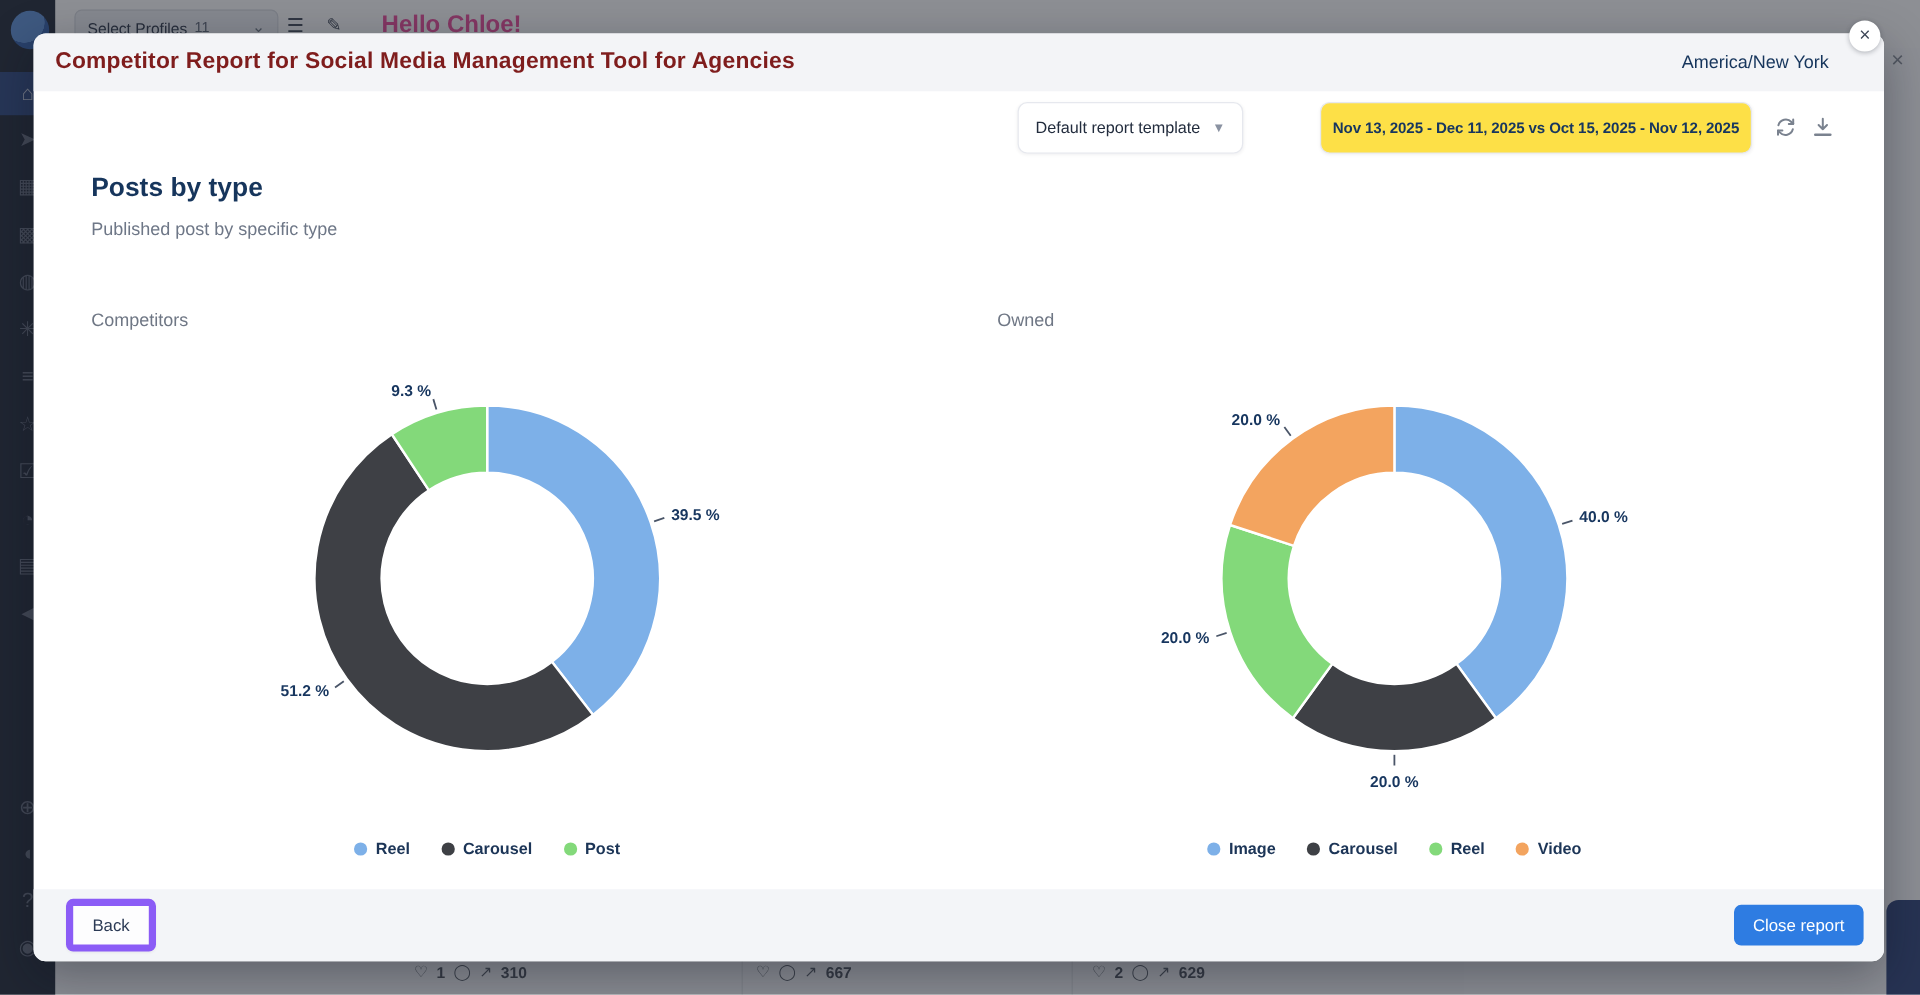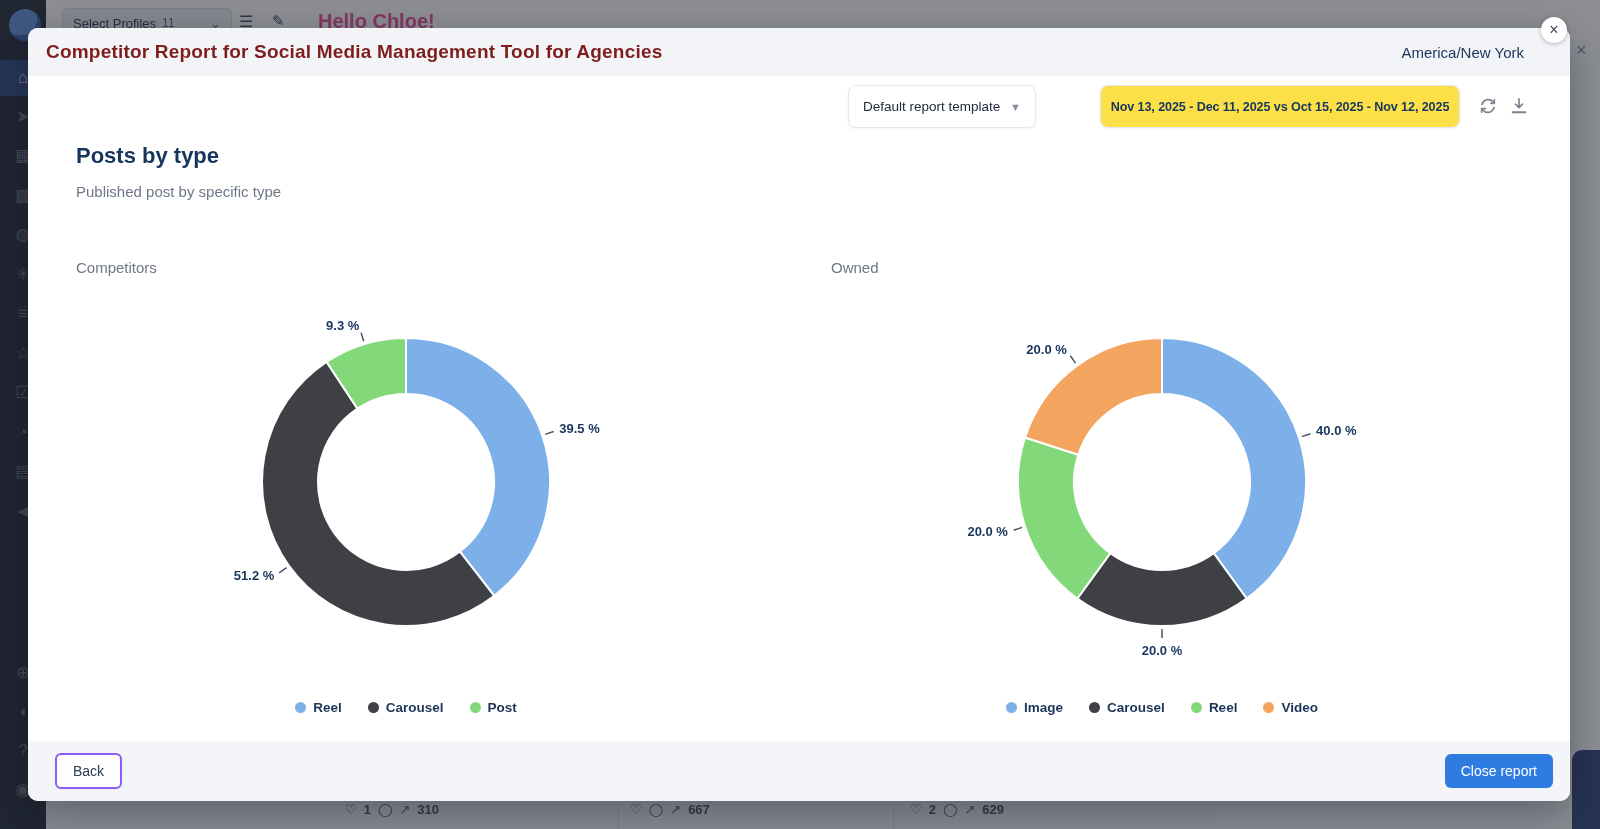--- a/index.html
+++ b/index.html
@@ -68,21 +68,21 @@
   .chart.c2 { left:788px; }
   .chart svg { overflow:visible; display:block; }
   .chart text { font-family:"Liberation Sans","DejaVu Sans",sans-serif; font-size:13px; font-weight:700; fill:#17365f; }
   .legend { position:absolute; left:0; top:342px; width:100%; display:flex; justify-content:center; gap:26px;margin-top:33px; }
   .legend-item { display:flex; align-items:center; gap:7px; cursor:pointer; }
   .legend-dot { width:11px; height:11px; border-radius:50%; }
   .legend-label { font-size:13.5px; font-weight:700; color:#1c3557; }
 
   .modal footer { position:absolute; left:0; bottom:0; width:100%; height:60px; background:#f3f5f8; border-radius:0 0 10px 10px;
                   display:flex; align-items:center; justify-content:space-between; padding:0 17px 0 27px; }
-  .back { background:#fdfdfe; border:2px solid #8b5cf6; border-radius:6px; padding:8px 16px; font-size:14px; color:#2b3a55;
+  .back { background:#fdfdfe; border:6px solid #8b5cf6; border-radius:6px; padding:8px 16px; font-size:14px; color:#2b3a55;
           cursor:pointer; box-shadow:0 1px 2px rgba(20,25,40,.05); font-family:inherit; }
   .closerep { background:#2e7ce2; border:none; border-radius:6px; padding:9px 16px; font-size:14px; font-weight:500;
               color:#ffffff; cursor:pointer; font-family:inherit; }
 </style>
 </head>
 <body>
 
 <div class="stage">
 
   <div class="bg">

